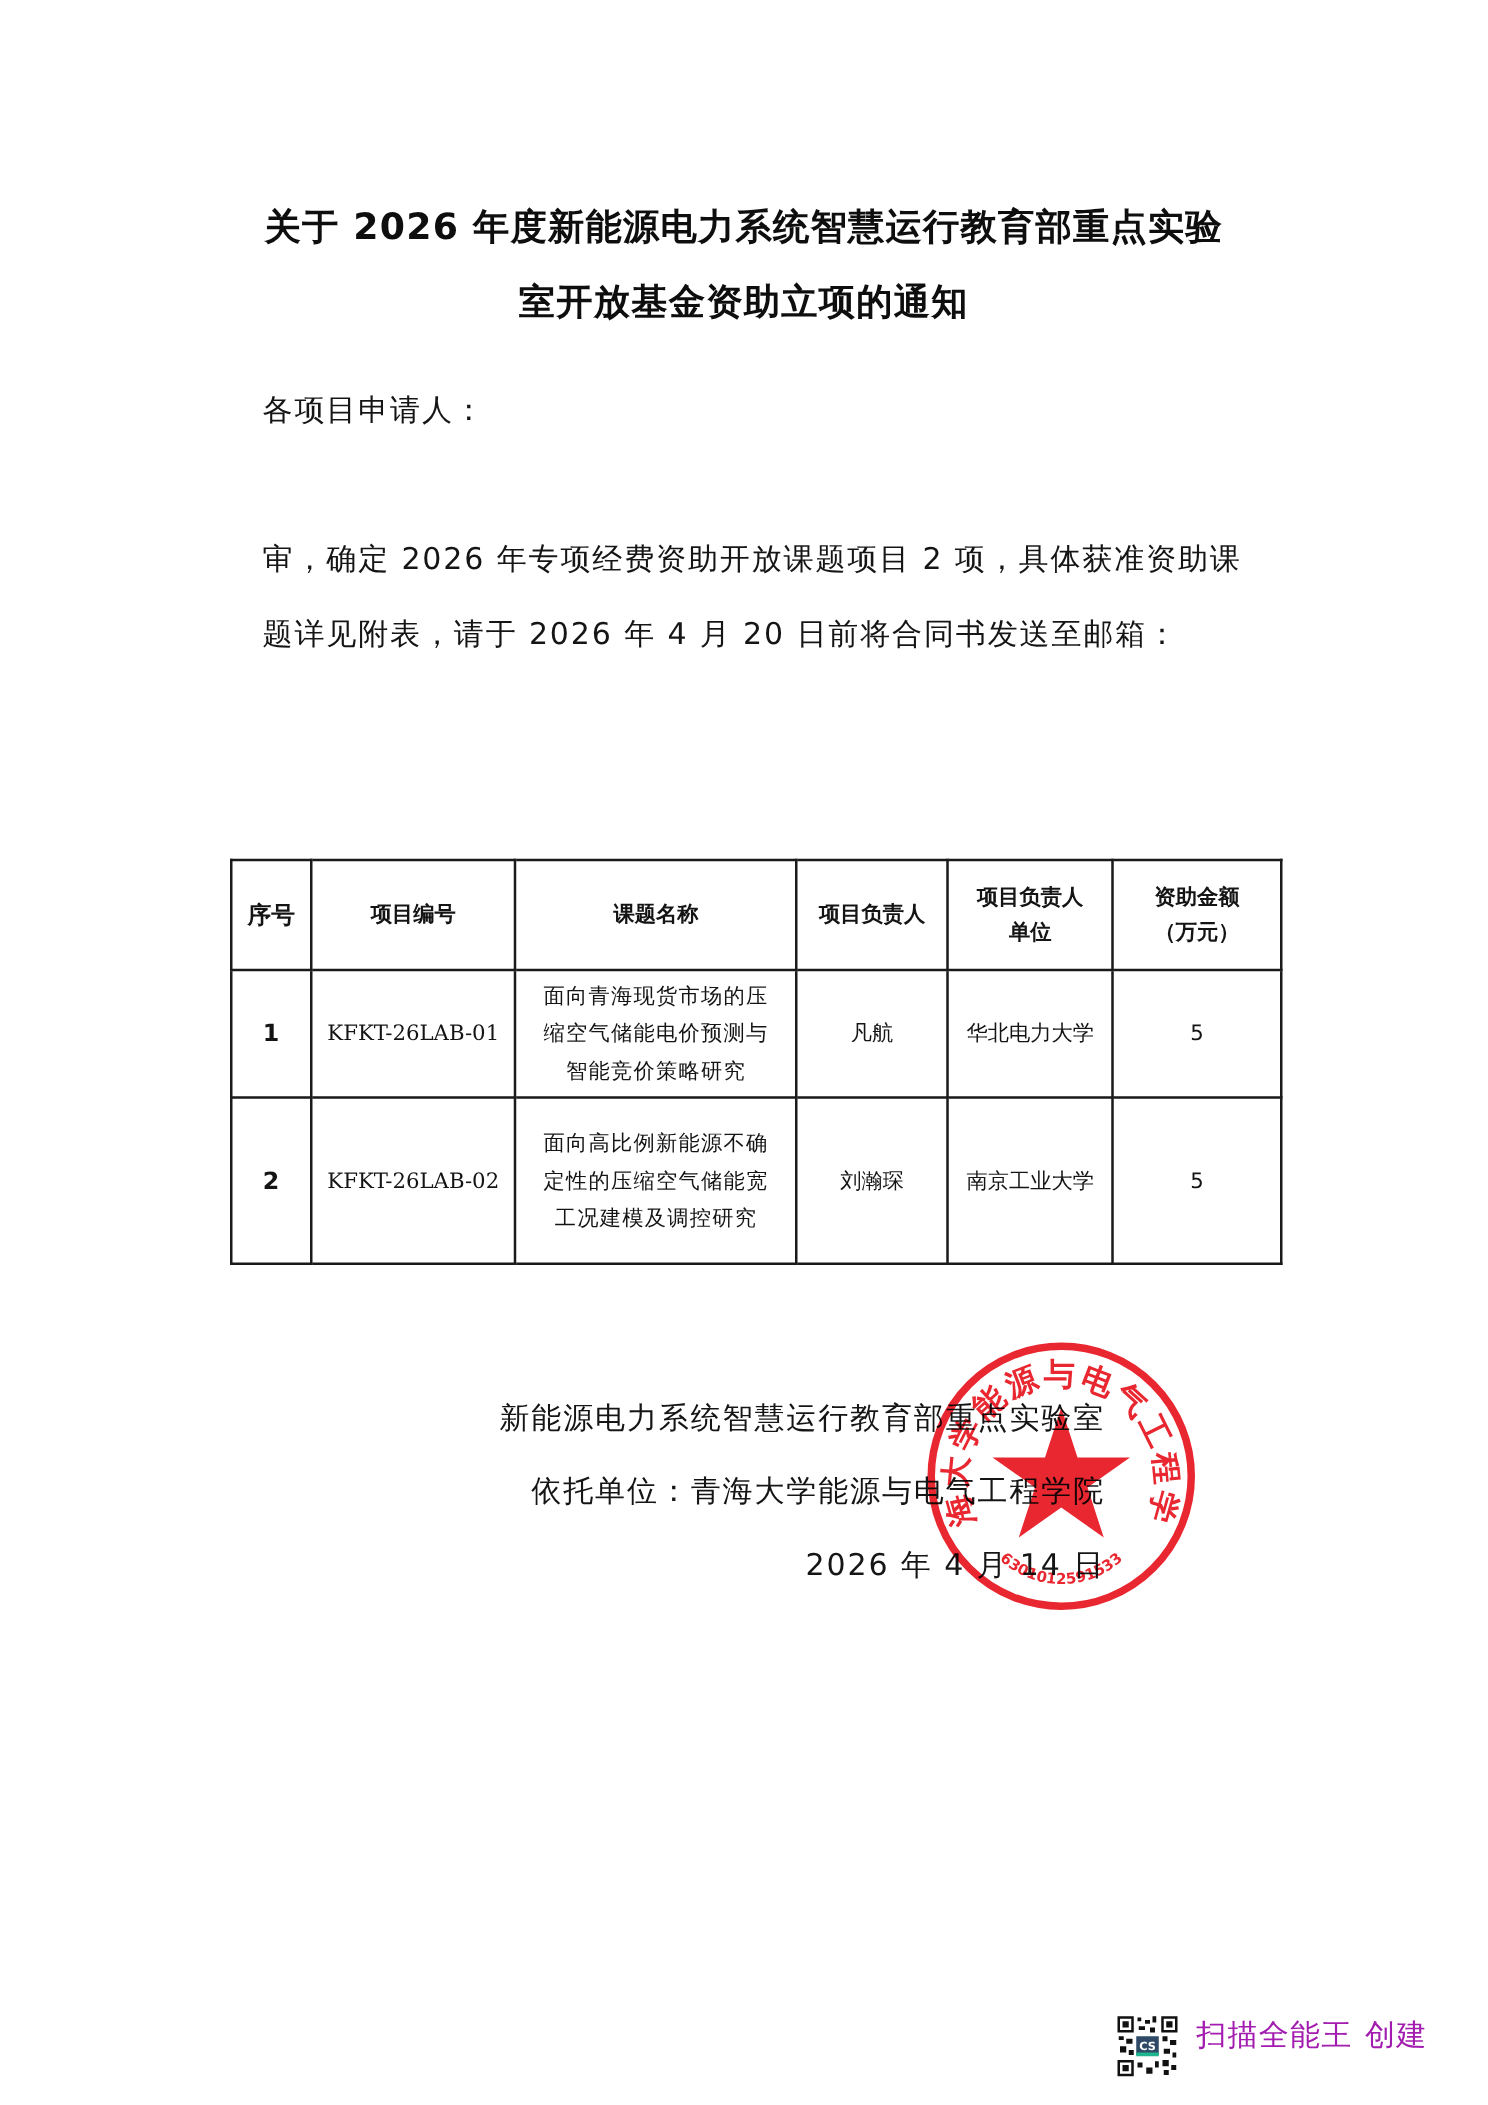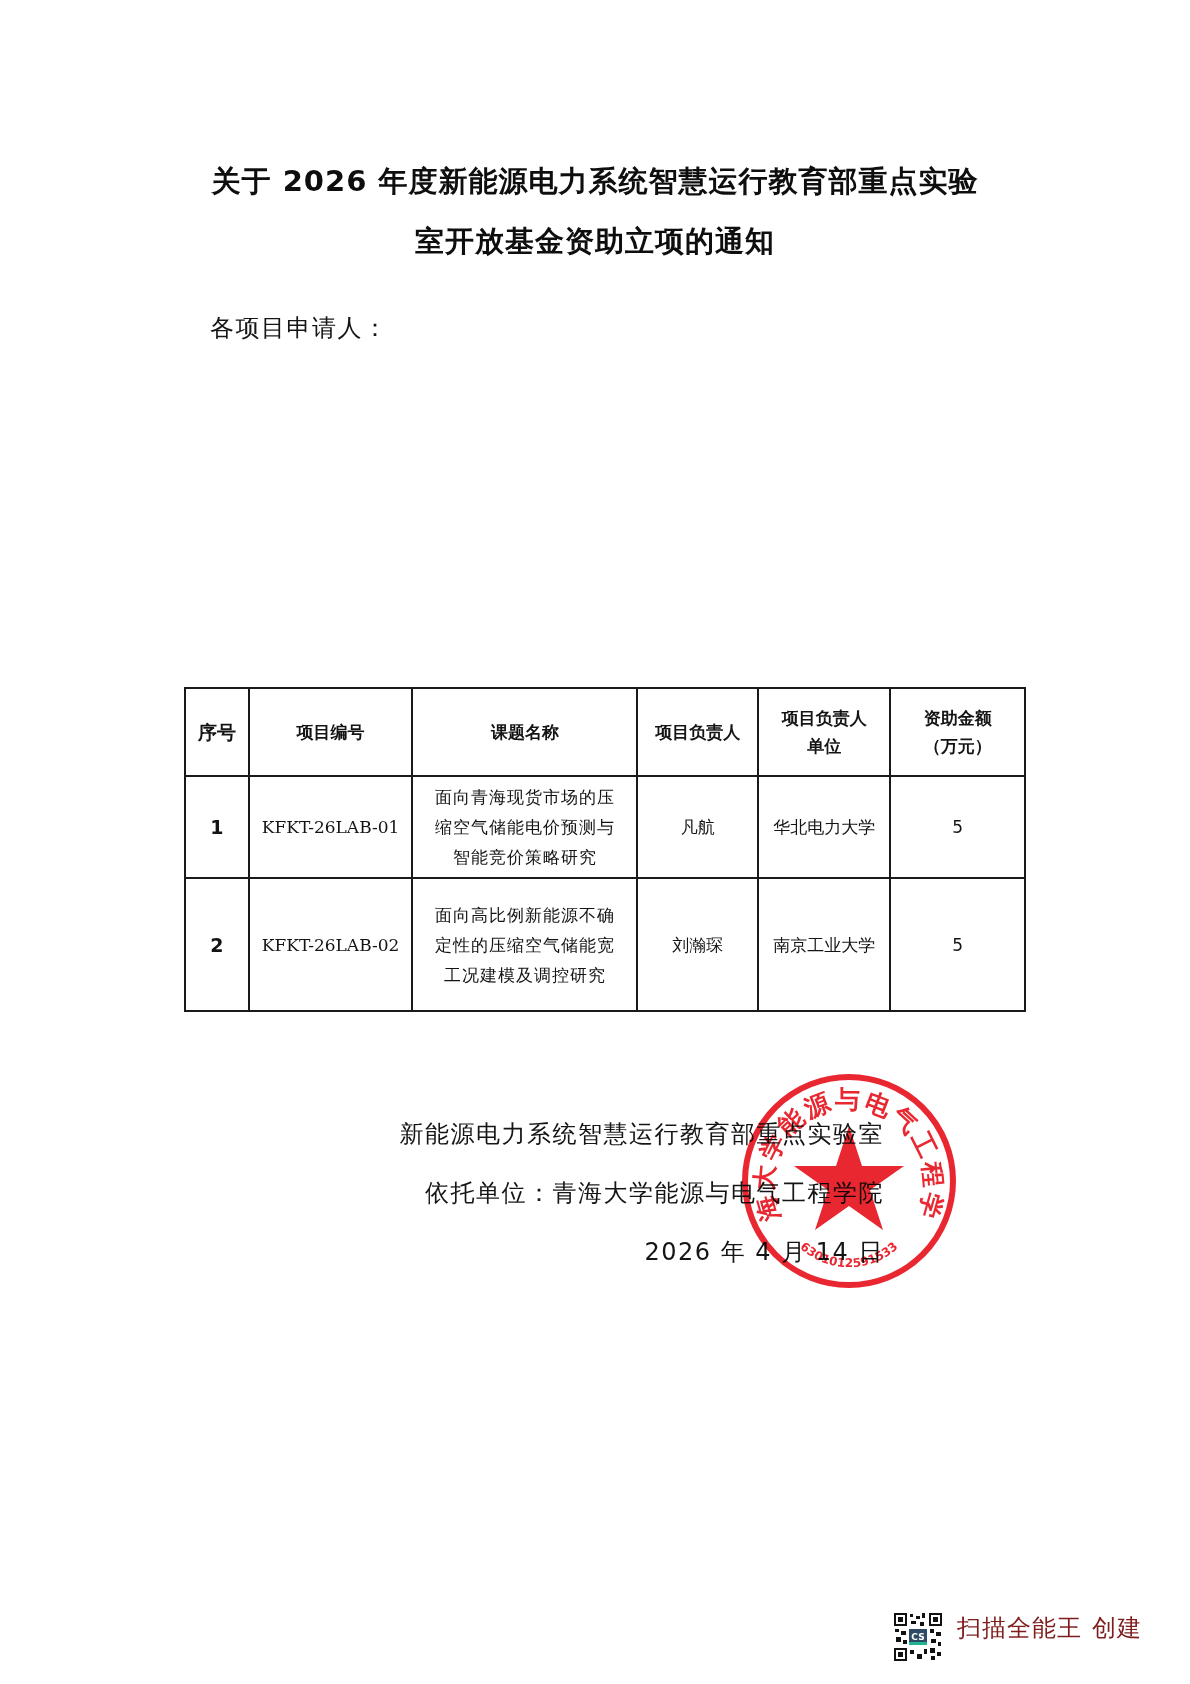--- a/index.html
+++ b/index.html
@@ -51,33 +51,35 @@
 
   .sig { position: absolute; right: 190px; font-size: 24px; white-space: nowrap; text-align: right; letter-spacing: 1.5px; z-index: 2; }
   .sig.s1 { top: 1118px; }
   .sig.s2 { top: 1177px; }
   .sig.s3 { top: 1236px; }
 
   .stamp { position: absolute; left: 738px; top: 1070px; width: 222px; height: 222px; z-index: 3; mix-blend-mode: multiply; opacity: 0.92; }
 
   .footer { position: absolute; left: 893px; top: 1612px; height: 50px; display: flex; align-items: flex-start; }
   .qr { width: 50px; height: 50px; position: relative; }
-  .footer-text { margin-left: 14px; font-size: 24px; color: #7f1d1d; font-family: "DejaVu Serif", serif; letter-spacing: 1px; white-space: nowrap; }
+  .footer-text { margin-left: 14px; font-size: 24px; color: #a21caf; font-family: "DejaVu Serif", serif; letter-spacing: 1px; white-space: nowrap; }
   .footer-text .sp { margin-left: 10px; }
 </style>
 </head>
 <body>
 
 <div class="page">
 
   <div class="title l1">关于 2026 年度新能源电力系统智慧运行教育部重点实验</div>
   <div class="title l2">室开放基金资助立项的通知</div>
 
   <div class="txt salutation">各项目申请人：</div>
 
+  <div class="txt para p2">审，确定 2026 年专项经费资助开放课题项目 2 项，具体获准资助课</div>
+  <div class="txt para p3">题详见附表，请于 2026 年 4 月 20 日前将合同书发送至邮箱：</div>
 
   <table class="grants">
     <thead>
       <tr>
         <th class="c-no">序号</th>
         <th class="c-code">项目编号</th>
         <th class="c-topic">课题名称</th>
         <th class="c-lead">项目负责人</th>
         <th class="c-unit">
           <span style="display:block">项目负责人</span>

